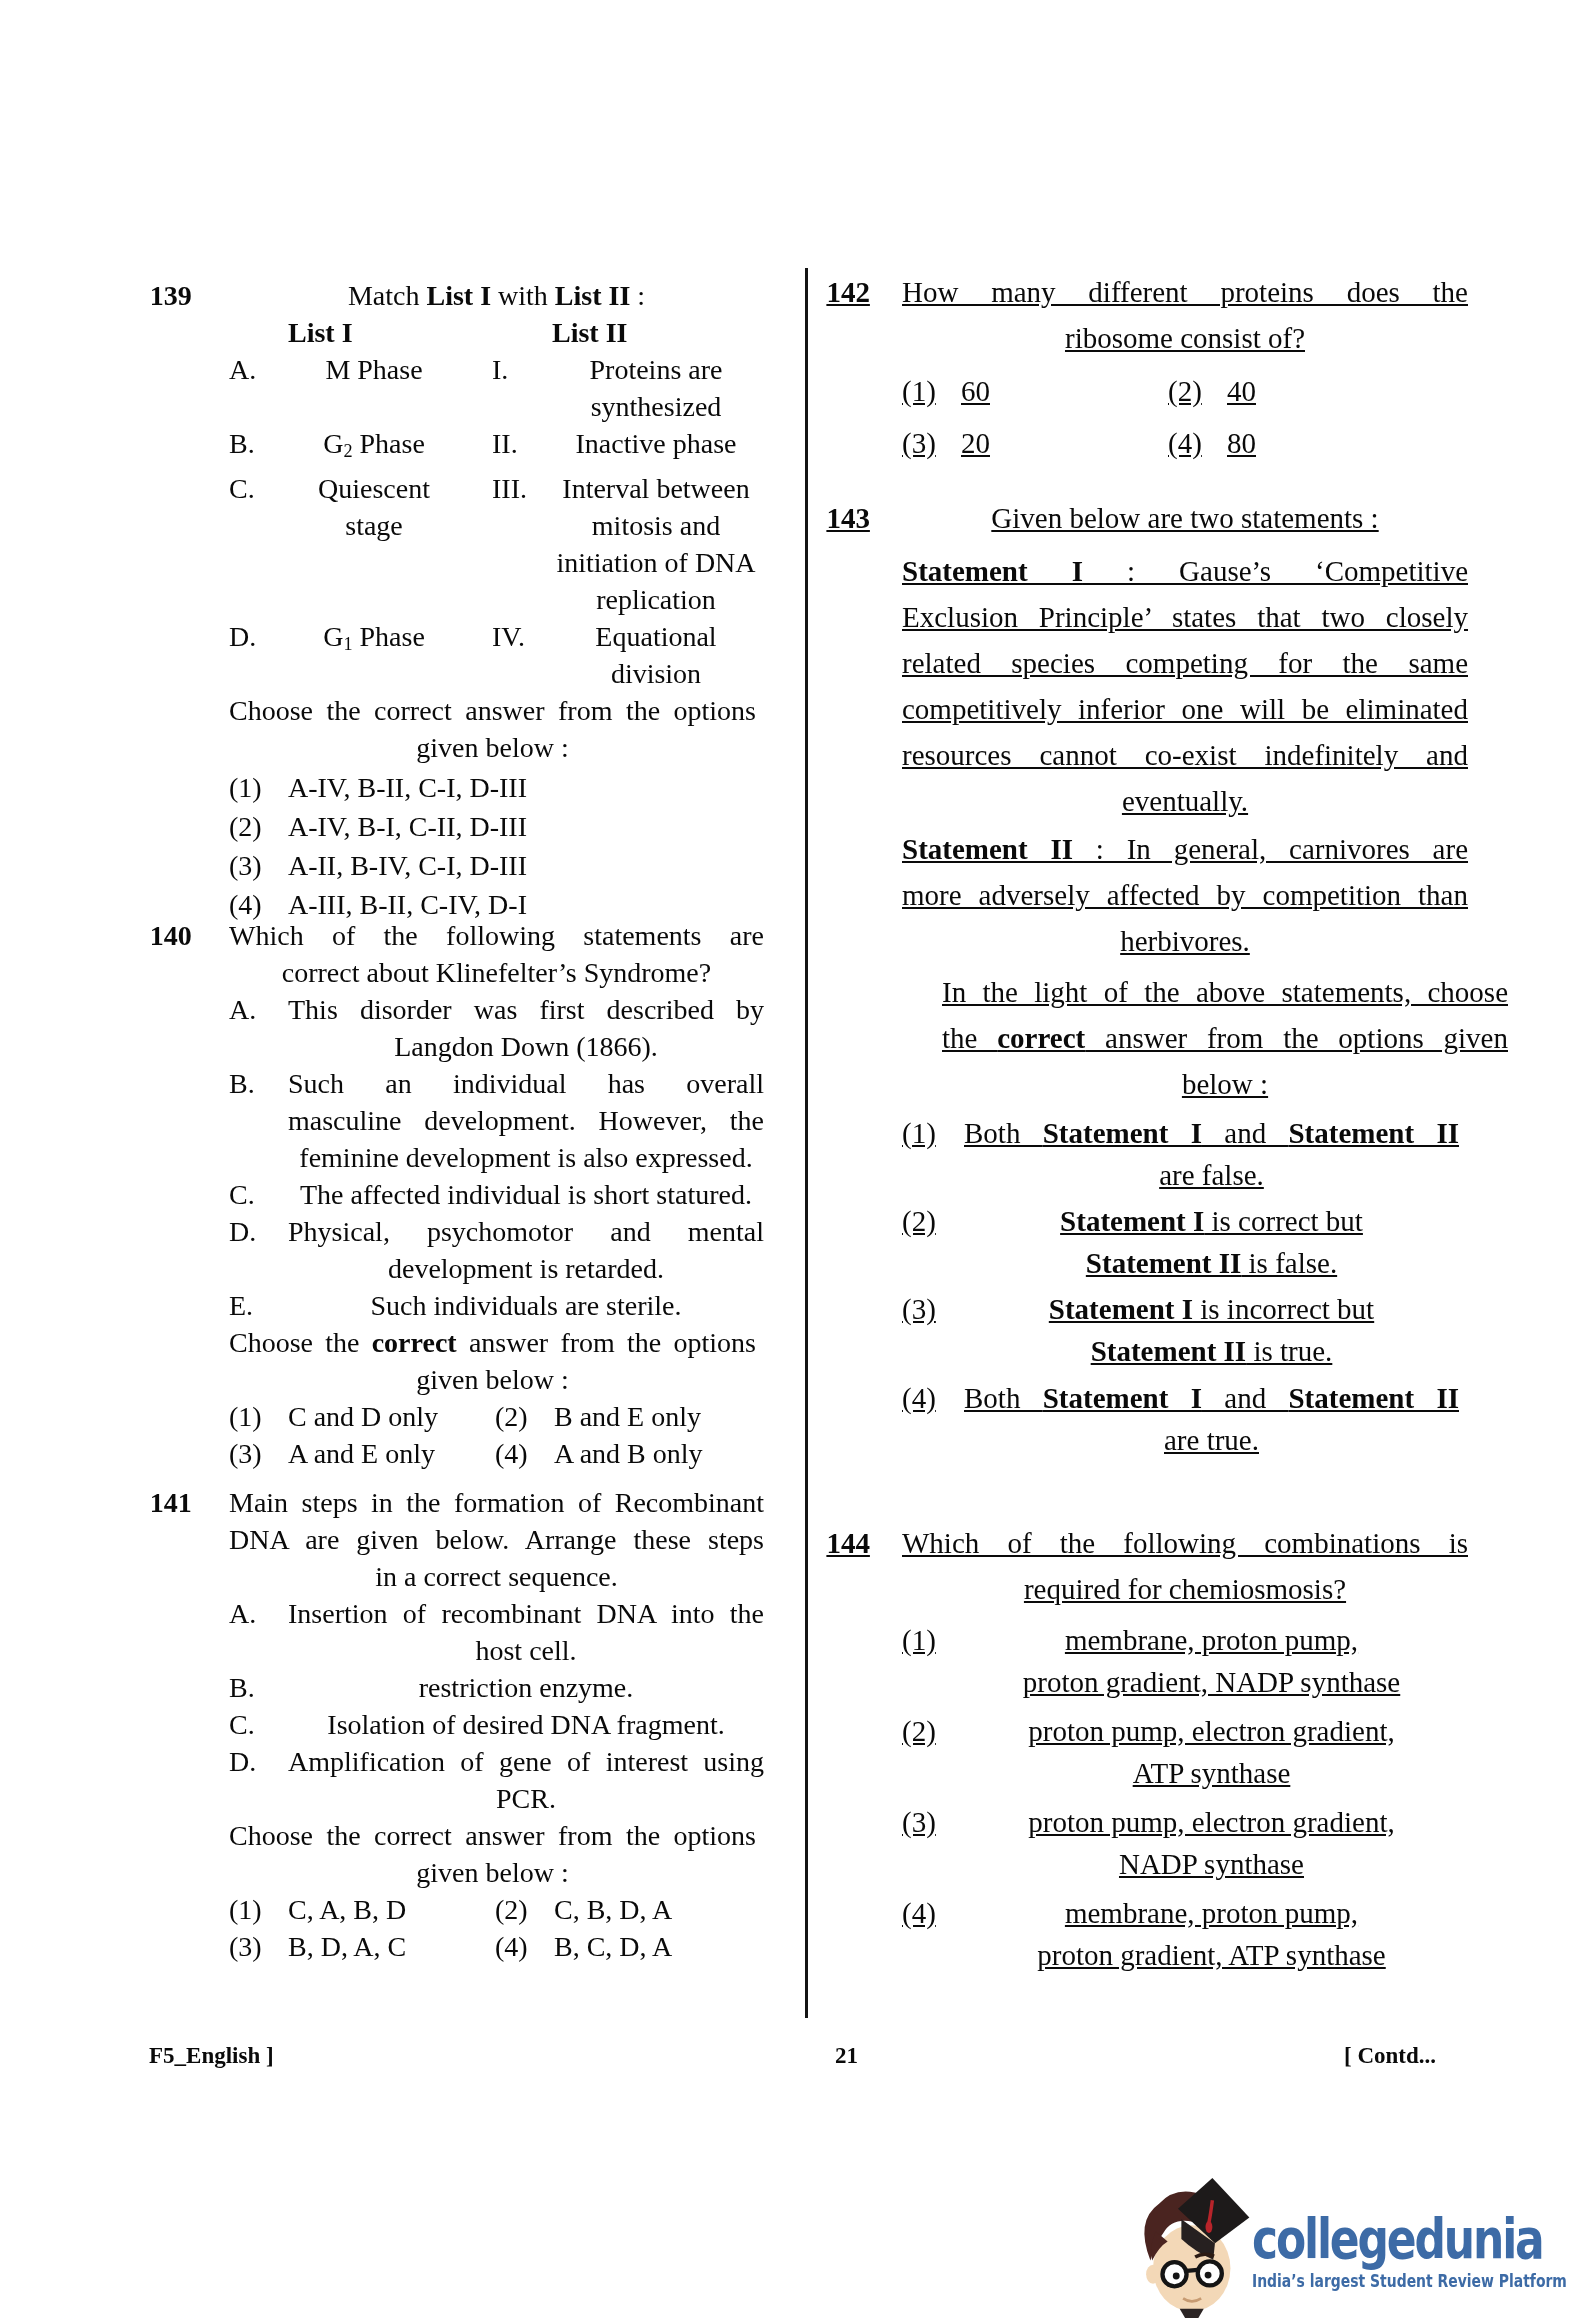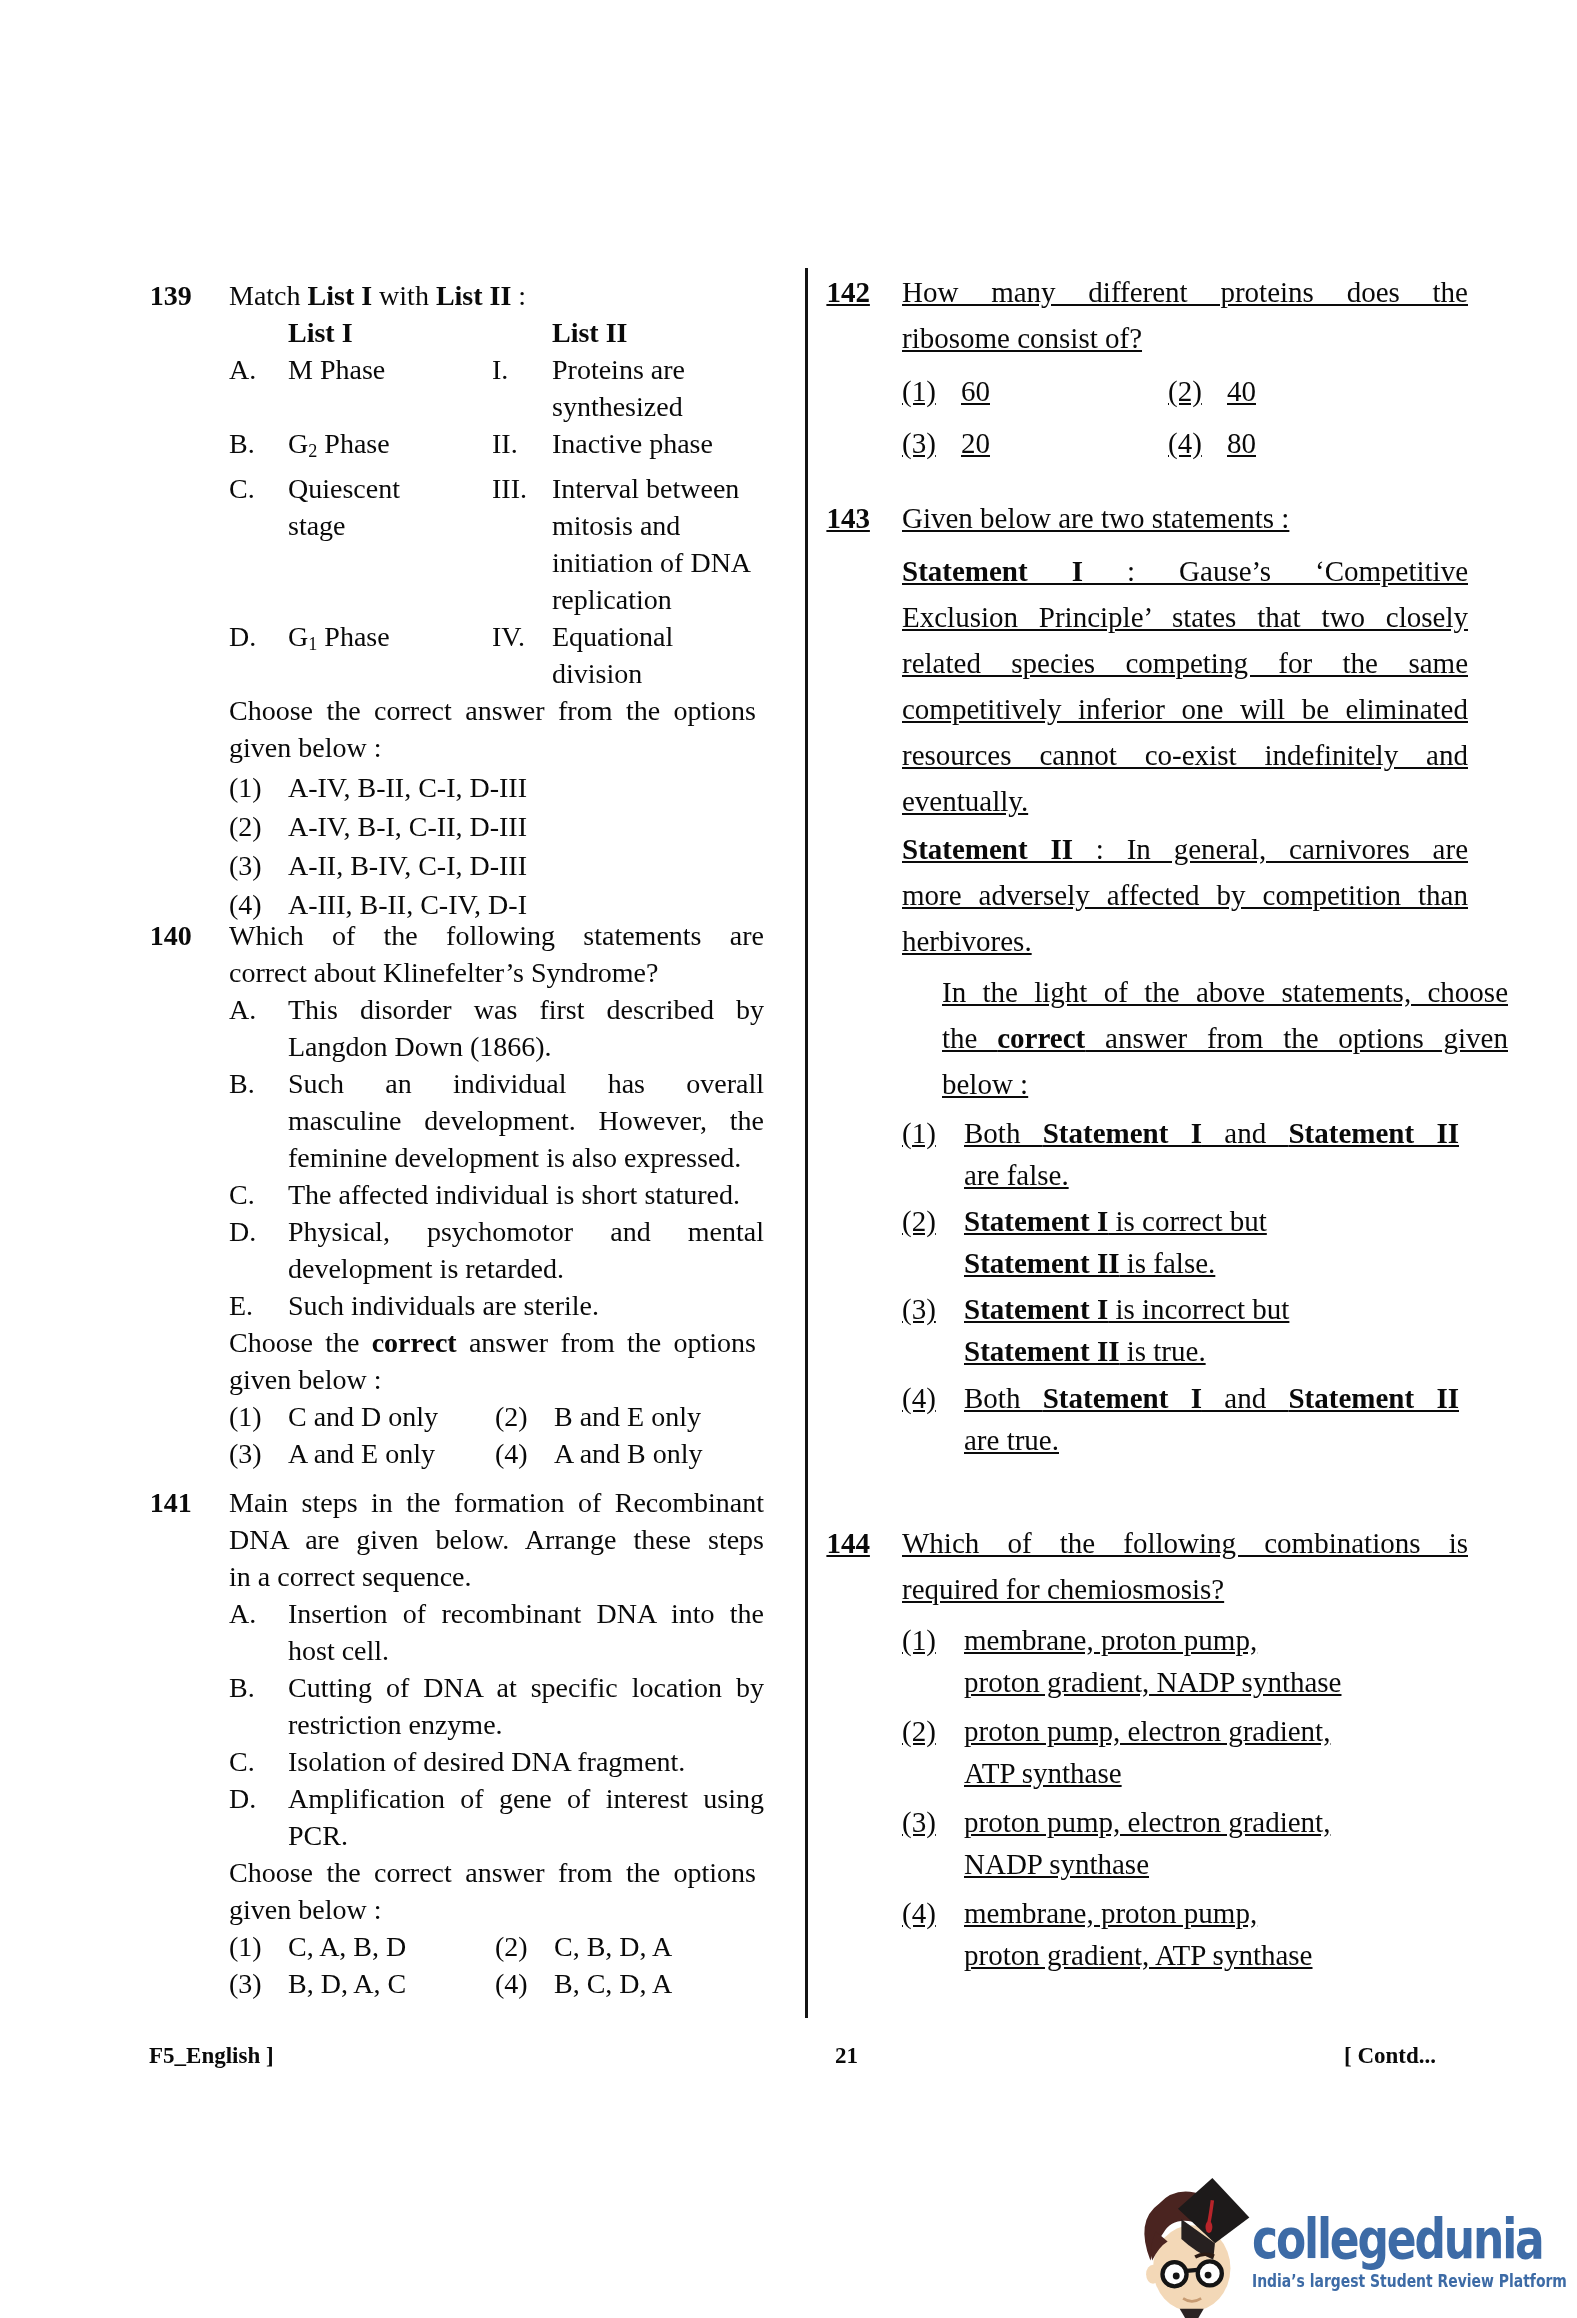--- a/index.html
+++ b/index.html
@@ -10,21 +10,21 @@
   }
   .q { position:absolute; display:flex; }
   .ql { left:141px; width:623px; font-size:28px; line-height:37px; }
   .qr { left:822px; width:661px; font-size:29px; line-height:46px;text-decoration:underline; }
   .num { font-weight:700; }
   .ql .num { width:88px; padding-left:8.8px; box-sizing:border-box; }
   .qr .num { width:80px; padding-left:4.4px; box-sizing:border-box; }
   .content { flex:1; min-width:0; }
 
   .jl { text-align:justify; text-align-last:justify; }
-  .ll { text-align:left; }
+  .ll { text-align:center; }
   .b  { font-weight:700; }
   .sub { font-size:0.65em; vertical-align:-0.22em; }
 
   
   .trow { display:flex; }
   .cl { width:59px; }
   .ci { width:204px; padding-right:32px; box-sizing:border-box; }
   .cn { width:60px; }
   .cd { width:208px; }
 
@@ -244,21 +244,20 @@
       <div class="item">
         <div class="il">A.</div>
         <div class="it">
             <div class="jl"><span>Insertion of recombinant DNA into the</span></div>
             <div class="ll"><span>host cell.</span></div>
           </div>
       </div>
       <div class="item">
         <div class="il">B.</div>
         <div class="it">
-            <div class="jl"><span>Cutting of DNA at specific location by</span></div>
             <div class="ll"><span>restriction enzyme.</span></div>
           </div>
       </div>
       <div class="item">
         <div class="il">C.</div>
         <div class="it">
             <div class="ll"><span>Isolation of desired DNA fragment.</span></div>
           </div>
       </div>
       <div class="item">

